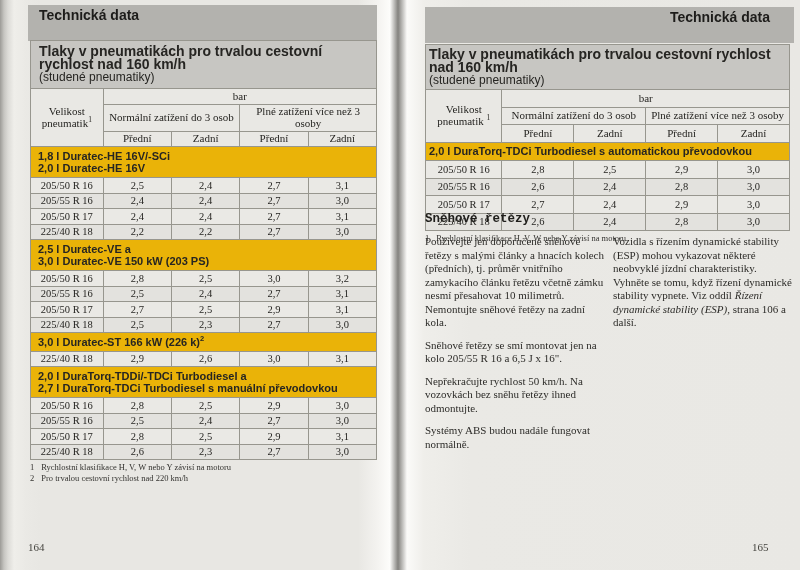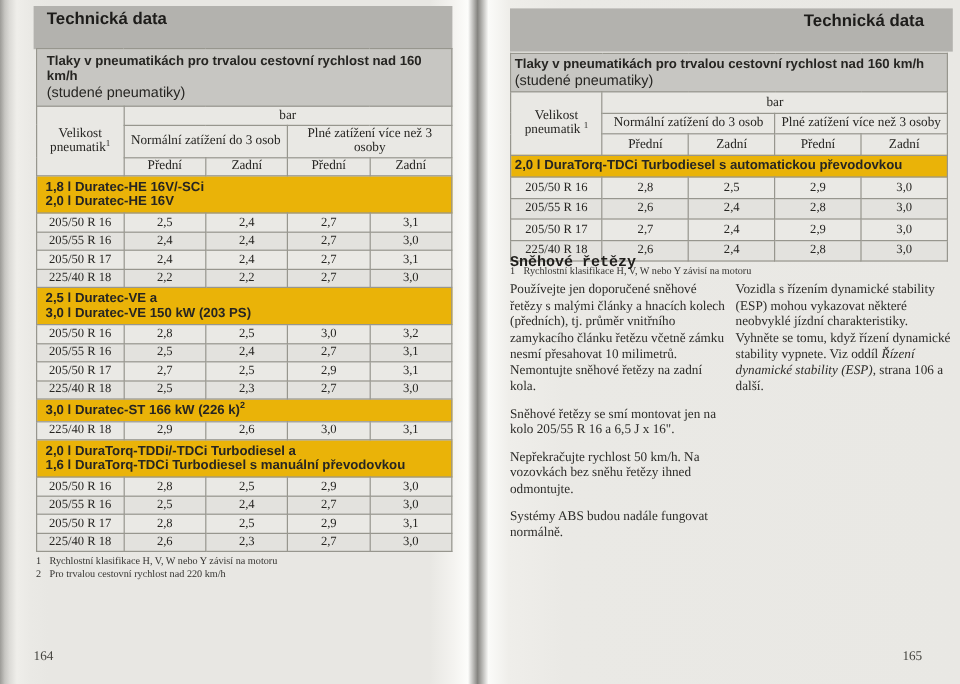--- a/index.html
+++ b/index.html
@@ -27,21 +27,21 @@
 
   table.ptable { width:100%; border-collapse:collapse; background:#e6e5e1;
     font-size:10.5px; color:#262522; }
   table.ptable td { border:1px solid #97968e; text-align:center; padding:1.5px 3px; line-height:11.5px; }
   .tw-right table.ptable td { padding:2.5px 3px; }
 
   col.c-size { width:21%; } col.c-val { width:19.75%; }
 
   tr.title-row td { background:#c7c6c2; text-align:left; padding:4px 8px 4px 8px;
     font-family:"Liberation Sans","DejaVu Sans",sans-serif; }
-  .t-title { font-weight:bold; font-size:11px; line-height:13px; }
+  .t-title { font-weight:bold; font-size:14px; line-height:13px; }
   .t-sub   { font-size:12px; line-height:13px; }
 
   tr.hdr td { background:#e9e8e4; font-size:11px; }
   td.size-hd { text-align:left; padding-left:7px; font-size:11px; line-height:13px; }
 
   tr.sec td { background:#eab308; text-align:left; padding:2.5px 7px;
     font-family:"Liberation Sans","DejaVu Sans",sans-serif;
     font-weight:bold; font-size:11px; line-height:12.5px; }
 
   tbody[data-rows] tr:nth-child(odd) td  { background:#eae9e5; }
@@ -187,21 +187,21 @@
         <tr>
           <td class="size-cell">225/40 R 18</td>
           <td>2,9</td>
           <td>2,6</td>
           <td>3,0</td>
           <td>3,1</td>
         </tr>
       </tbody>
     <tbody>
       <tr class="sec">
-        <td colspan="5"><span>2,0 l DuraTorq-TDDi/-TDCi Turbodiesel a</span><br><span>1,6 l DuraTorq-TDCi Turbodiesel s manuální převodovkou</span></td>
+        <td colspan="5"><span>2,0 l DuraTorq-TDDi/-TDCi Turbodiesel a</span><br><span>2,7 l DuraTorq-TDCi Turbodiesel s manuální převodovkou</span></td>
       </tr>
     </tbody>
     <tbody data-rows="left_page.table.sections.3.rows">
         <tr>
           <td class="size-cell">205/50 R 16</td>
           <td>2,8</td>
           <td>2,5</td>
           <td>2,9</td>
           <td>3,0</td>
         </tr>

